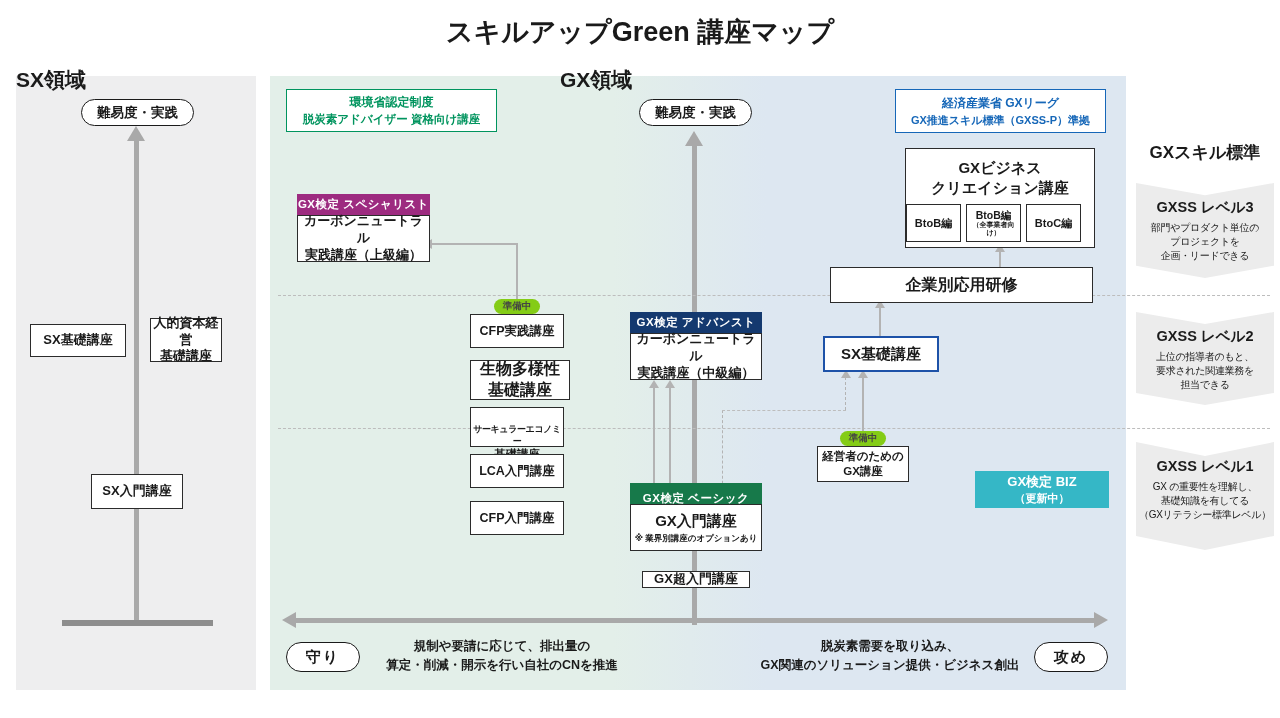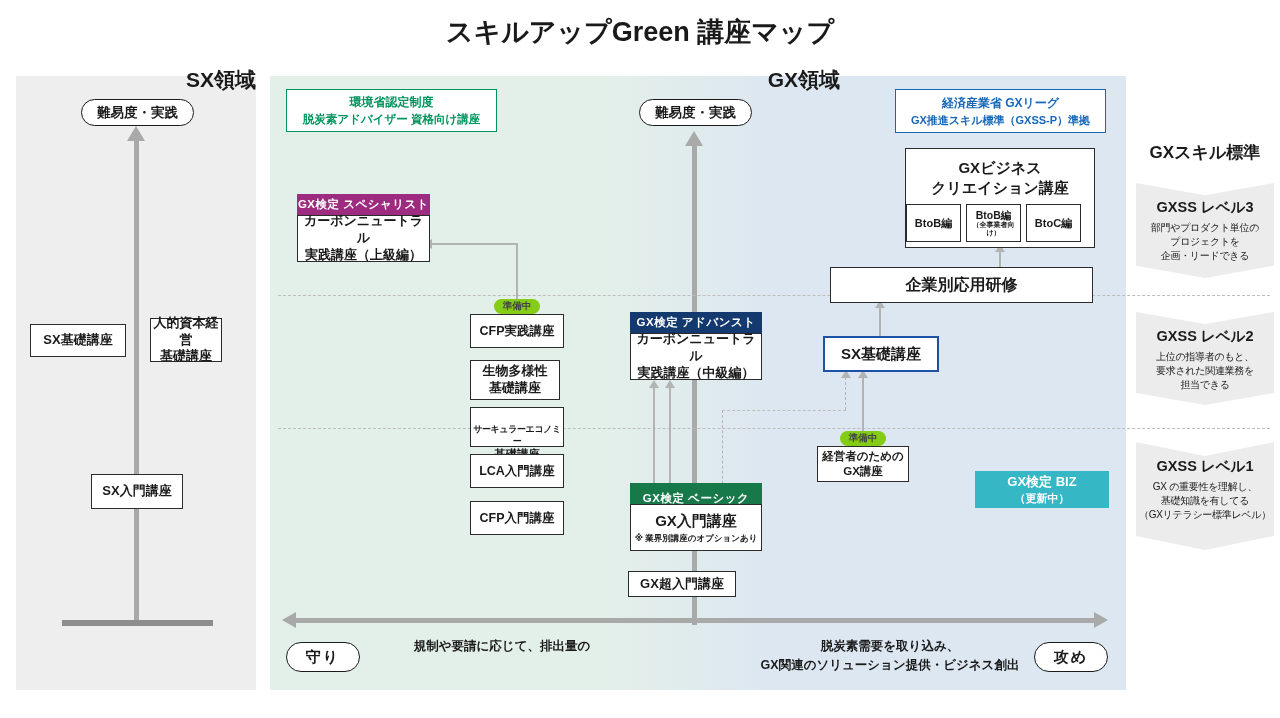--- a/index.html
+++ b/index.html
@@ -3,21 +3,21 @@
 <meta charset="utf-8">
 <style>
   * { margin:0; padding:0; box-sizing:border-box; }
   html,body { width:1280px; height:718px; }
   body {
     position:relative; background:#ffffff; overflow:hidden;
     font-family:"Liberation Sans","DejaVu Sans",sans-serif; color:#1a1a1a;
   }
   .abs { position:absolute; }
   .panel { position:absolute; z-index:0; }
-  .hdr { position:absolute; z-index:2; font-weight:bold; font-size:21px; text-align:right; }
+  .hdr { position:absolute; z-index:2; font-weight:bold; font-size:21px; text-align:left; }
   .pill {
     position:absolute; z-index:2; background:#fff; border:1.7px solid #1a1a1a;
     border-radius:999px; display:flex; align-items:center; justify-content:center;
     font-weight:bold; font-size:13.5px;
   }
   .box {
     position:absolute; z-index:2; background:#fff; border:1.5px solid #2b2b2b;
     display:flex; flex-direction:column; justify-content:center;
     text-align:center; font-weight:bold; font-size:13px; line-height:1.3;
   }
@@ -132,21 +132,21 @@
 <div class="tag" style="left:297px;top:194px;width:133px;height:21px;background:#9d2b80;">GX検定 スペシャリスト</div>
 <div class="box" style="left:297px;top:215px;width:133px;height:47px;">
   <span>カーボンニュートラル</span>
   <span>実践講座（上級編）</span>
 </div>
 
 <div class="prep" style="left:494px;top:299px;width:46px;height:15px;">準備中</div>
 <div class="box" style="left:470px;top:314px;width:94px;height:34px;font-size:12.5px;">
   <span>CFP実践講座</span>
 </div>
-<div class="box" style="left:470px;top:360px;width:90px;height:40px;font-size:13px;">
+<div class="box" style="left:470px;top:360px;width:100px;height:40px;font-size:16px;">
   <span>生物多様性</span>
   <span>基礎講座</span>
 </div>
 <div class="box" style="left:470px;top:407px;width:94px;height:40px;">
   <span style="font-size:9px;letter-spacing:-0.4px;margin-top:32px;">サーキュラーエコノミー</span>
   <span style="font-size:11.5px;">基礎講座</span>
 </div>
 <div class="box" style="left:470px;top:454px;width:94px;height:34px;font-size:12.5px;">
   <span>LCA入門講座</span>
 </div>
@@ -158,21 +158,21 @@
 <div class="box" style="left:630px;top:333px;width:132px;height:47px;">
   <span>カーボンニュートラル</span>
   <span>実践講座（中級編）</span>
 </div>
 
 <div class="tag" style="left:630px;top:483px;width:132px;height:31px;background:#17794a;">GX検定 ベーシック</div>
 <div class="box" style="left:630px;top:504px;width:132px;height:47px;">
   <span style="font-size:15px;">GX入門講座</span>
   <span style="font-size:8.5px;margin-top:2px;">※ 業界別講座のオプションあり</span>
 </div>
-<div class="box" style="left:628px;top:571px;width:108px;height:26px;">
+<div class="box" style="left:642px;top:571px;width:108px;height:17px;">
   <span>GX超入門講座</span>
 </div>
 
 <div class="box" style="left:905px;top:148px;width:190px;height:100px;border-width:1.4px;justify-content:flex-start;padding-top:9px;">
   <span style="font-size:15px;">GXビジネス</span>
   <span style="font-size:15px;">クリエイション講座</span>
   <div style="display:flex;gap:5px;margin-top:7px;">
     <div class="sub-box">
       <span>BtoB編</span>
     </div>
@@ -200,20 +200,21 @@
 </div>
 
 <div class="box" style="left:975px;top:471px;width:134px;height:37px;background:#35b7c6;border:none;color:#fff;">
   <span style="font-size:13px;">GX検定 BIZ</span>
   <span style="font-size:11px;">（更新中）</span>
 </div>
 
 <div class="pill" style="left:286px;top:642px;width:74px;height:30px;font-size:15px;letter-spacing:2px;">守り</div>
 <div class="desc2" style="left:368px;top:637px;width:268px;">
   <span>規制や要請に応じて、排出量の</span>
+  <span>算定・削減・開示を行い自社のCNを推進</span>
 </div>
 <div class="desc2" style="left:752px;top:637px;width:276px;">
   <span>脱炭素需要を取り込み、</span>
   <span>GX関連のソリューション提供・ビジネス創出</span>
 </div>
 <div class="pill" style="left:1034px;top:642px;width:74px;height:30px;font-size:15px;letter-spacing:2px;">攻め</div>
 
 <div class="abs" style="left:1130px;top:141px;width:150px;text-align:center;font-size:17px;font-weight:bold;z-index:2;">GXスキル標準</div>
 
 <div class="chev" style="left:1136px;top:183px;width:138px;height:95px;">

